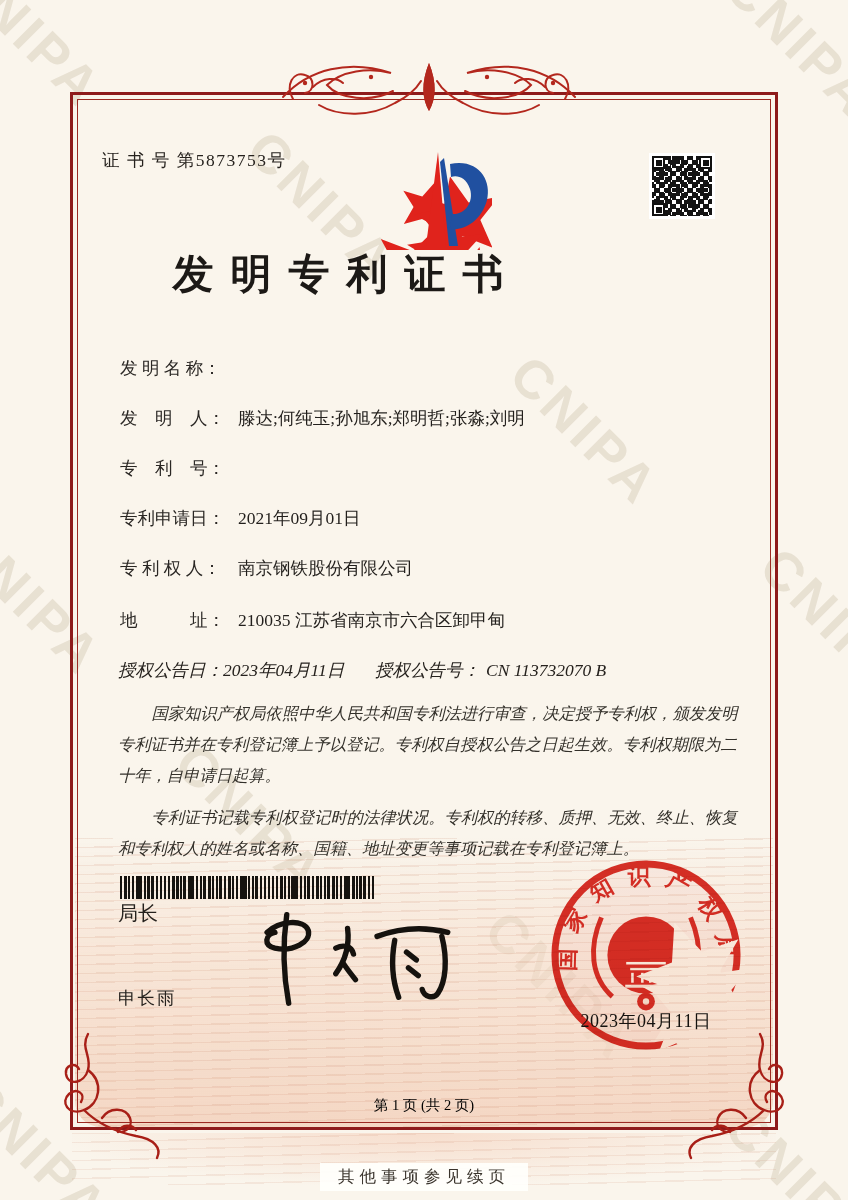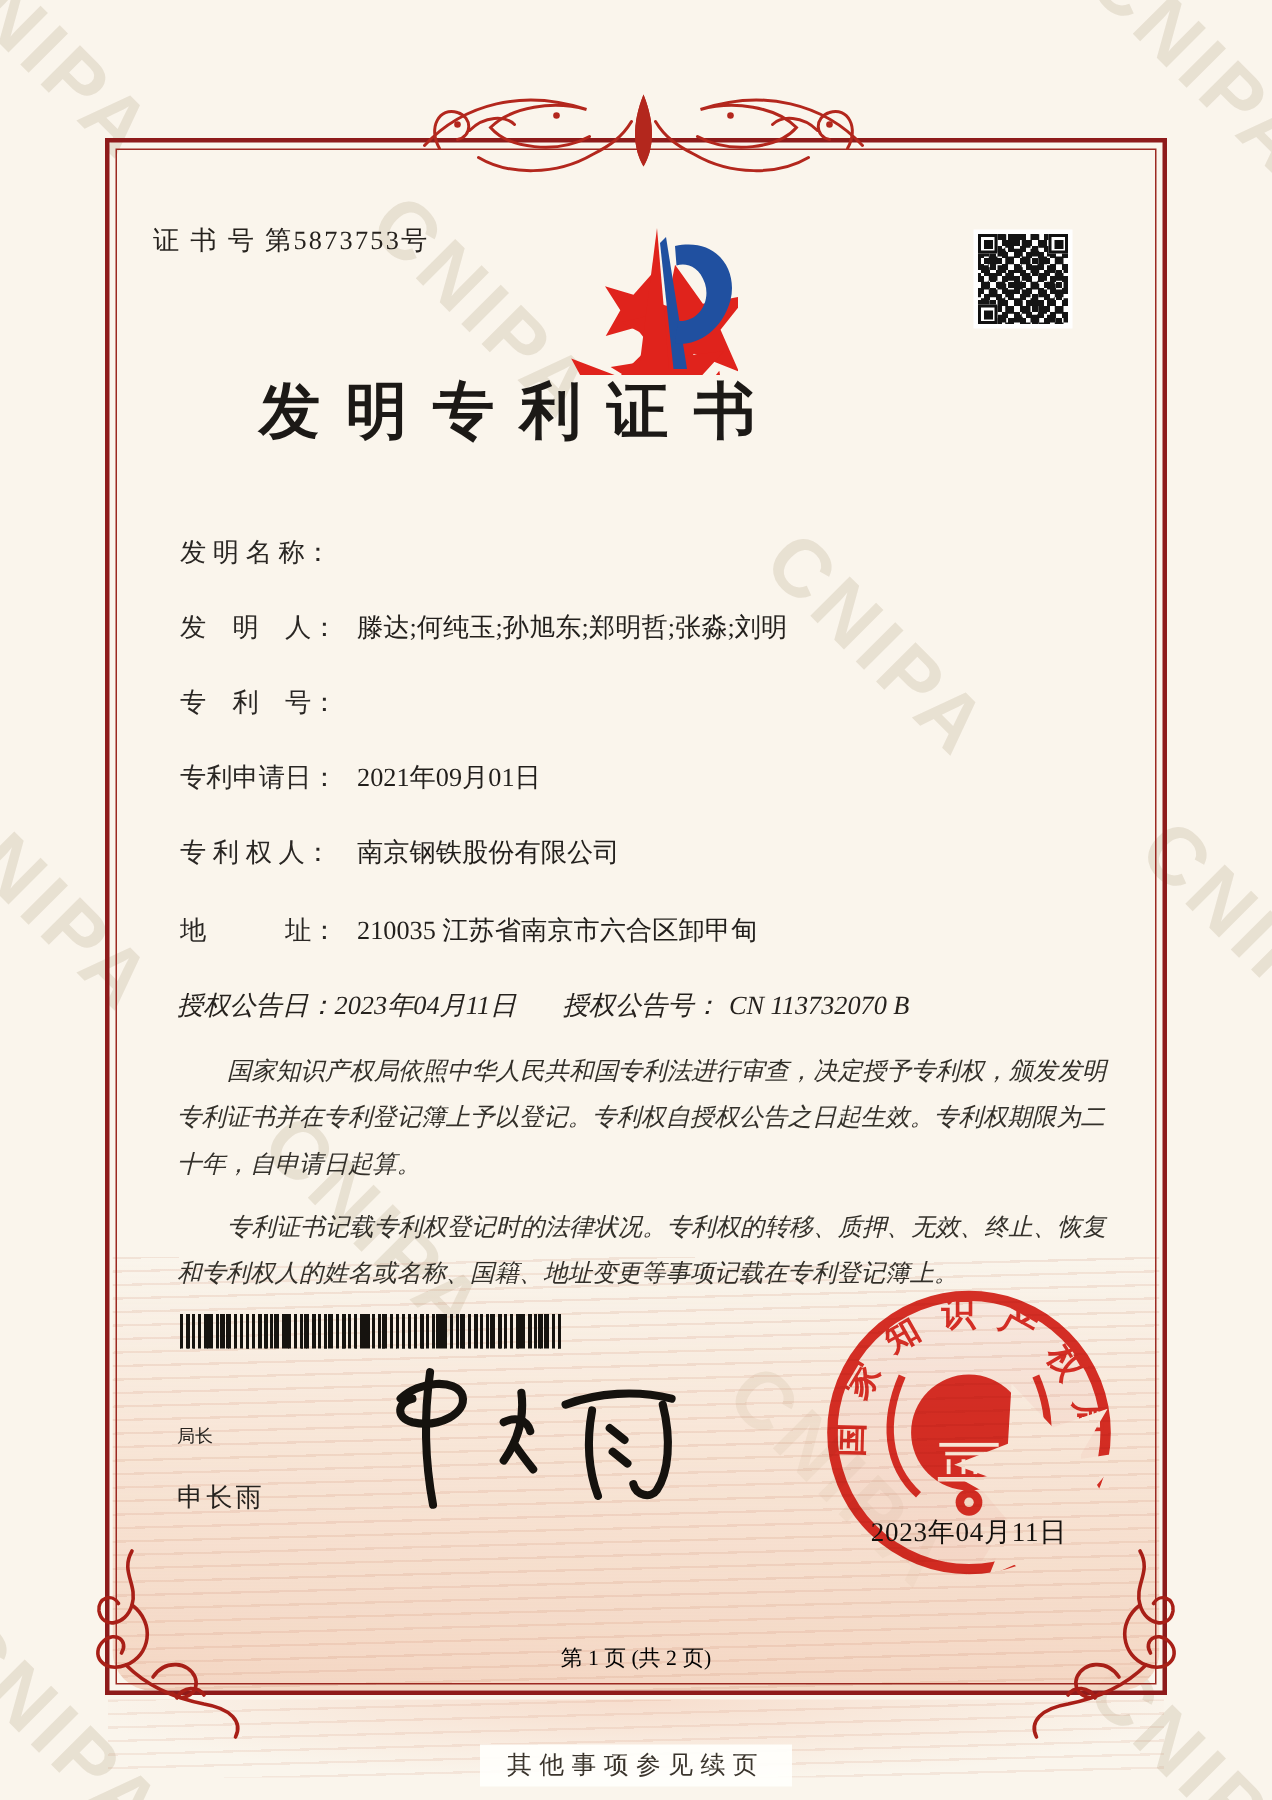--- a/index.html
+++ b/index.html
@@ -80,21 +80,21 @@
   
   .barcode{
     position:absolute;left:120px;top:876px;width:256px;height:23px;z-index:3;
     background:
       repeating-linear-gradient(90deg,#16130f 0 2px, rgba(0,0,0,0) 2px 4px),
       repeating-linear-gradient(90deg,#16130f 0 1px, rgba(0,0,0,0) 1px 9px),
       repeating-linear-gradient(90deg, rgba(0,0,0,0) 0 5px, #16130f 5px 7px, rgba(0,0,0,0) 7px 13px);
   }
 
   
-  .signer-title{position:absolute;left:118px;top:949px;font-size:12px;z-index:3;}
+  .signer-title{position:absolute;left:118px;top:900px;font-size:20px;z-index:3;}
   .signer-name{position:absolute;left:118px;top:986px;font-size:17.5px;letter-spacing:2px;z-index:3;}
   .sig{position:absolute;left:245px;top:903px;z-index:4;}
 
   
   .seal{position:absolute;left:547px;top:856px;z-index:4;opacity:0.95;mix-blend-mode:multiply;}
   .seal-date{
     position:absolute;left:543px;top:1009px;width:206px;text-align:center;z-index:5;
     font-size:18px;color:#14110e;letter-spacing:0.5px;
   }
 

